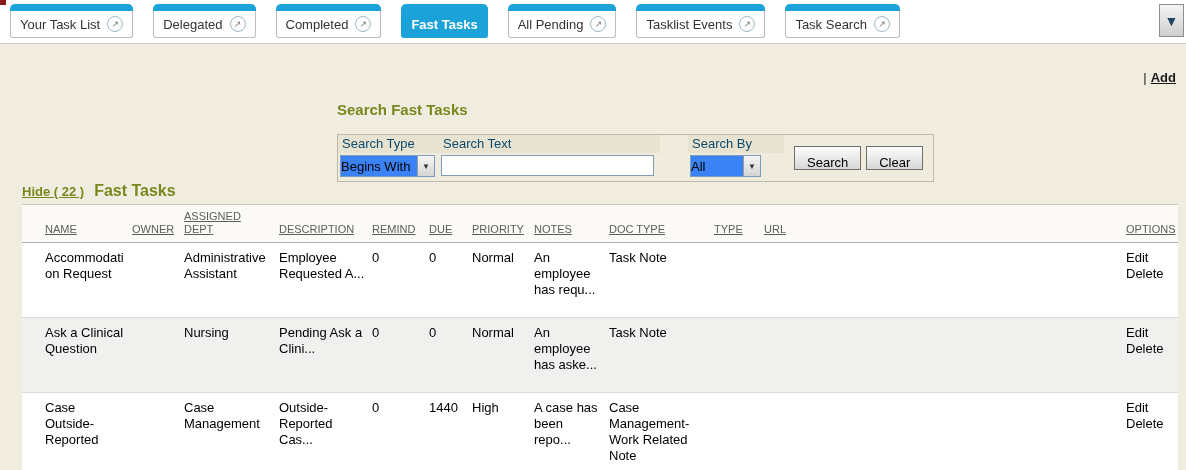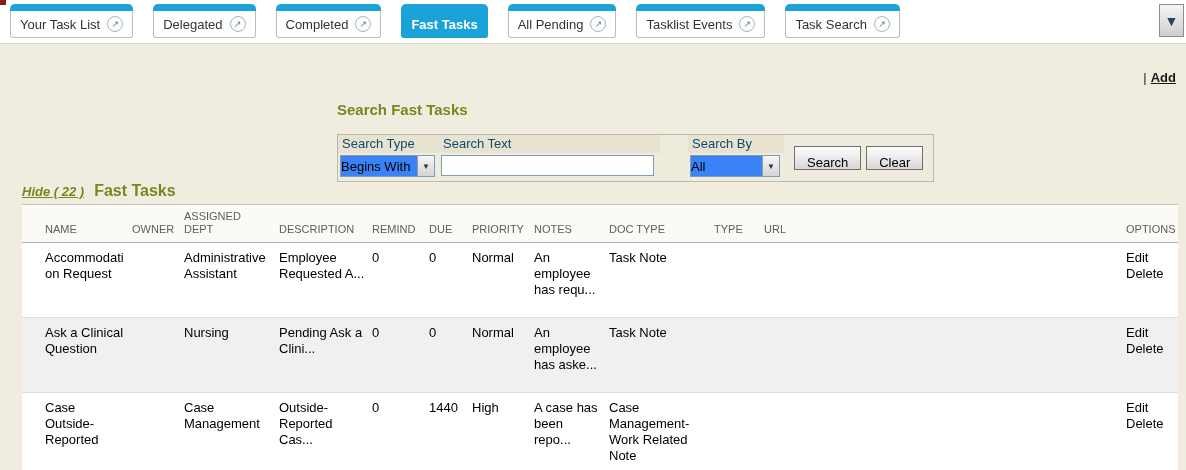--- a/index.html
+++ b/index.html
@@ -69,46 +69,46 @@
     display:flex; align-items:center; justify-content:space-between;
     background:#3b82f6; border:1px solid #7f9db9; height:22px;
     font-size:13px; color:#000; cursor:pointer;
   }
   .fake-select .fs-arrow {
     width:17px; height:20px; background:linear-gradient(#f6f6f6,#d4d4d4);
     border-left:1px solid #9a9a9a; font-size:8px; color:#333;
     display:flex; align-items:center; justify-content:center;
   }
   .fake-select.w1 { width:95px; }
-  .fake-select.w2 { width:90px;align-items:center; }
+  .fake-select.w2 { width:71px;align-items:center; }
   .search-input {
     width:213px; height:21px; border:1px solid #7f9db9; font-size:13px;
     font-family:"Liberation Sans", sans-serif; padding:0 3px;
   }
   .search-buttons { display:flex; align-items:center; gap:5px; padding:0 10px 0 10px; }
   .btn {
     height:24px; padding:8px 12px; font-size:13px; color:#000;
     background:linear-gradient(#fdfdfd,#d7d7d7); border:1px solid #6e6e6e;
     font-family:"Liberation Sans", sans-serif; cursor:pointer;
   }
 
   
   .list-head { position:absolute; left:22px; top:182px; display:flex; align-items:baseline; gap:10px; }
-  .hide-link { font-size:13px; font-weight:bold; color:#76881d; text-decoration:underline; cursor:pointer;font-style:italic; }
+  .hide-link { font-size:13px; font-weight:bold; color:#76881d; text-decoration:underline; cursor:pointer; }
   .list-title { font-size:16px; font-weight:bold; color:#76881d; }
 
   
   .task-table-wrap {
     position:absolute; left:22px; top:204px; width:1156px;
     border-top:1px solid #c8c5b8; background:#ffffff;
   }
   table.task-table { border-collapse:collapse; table-layout:fixed; width:1156px; }
   .task-table th {
     font-size:11px; font-weight:normal; color:#5d5d5d; text-align:left;
-    text-transform:uppercase; vertical-align:bottom;
+    text-transform:uppercase; text-decoration:underline; vertical-align:bottom;
     padding:5px 6px 6px 0; background:#fbfaf7; white-space:pre-line;
     border-bottom:1px solid #aeaeae; cursor:pointer; line-height:13px;
   }
   .task-table th:first-child, .task-table td:first-child { padding-left:23px; }
   .task-table td {
     font-size:13px; color:#000; vertical-align:top; line-height:16px;
     padding:7px 6px 7px 0; word-wrap:break-word;
   }
   .task-table tbody tr { height:75px; border-bottom:1px solid #dcdcdc; }
   .task-table tbody tr.alt { background:#f0f0ee; }

